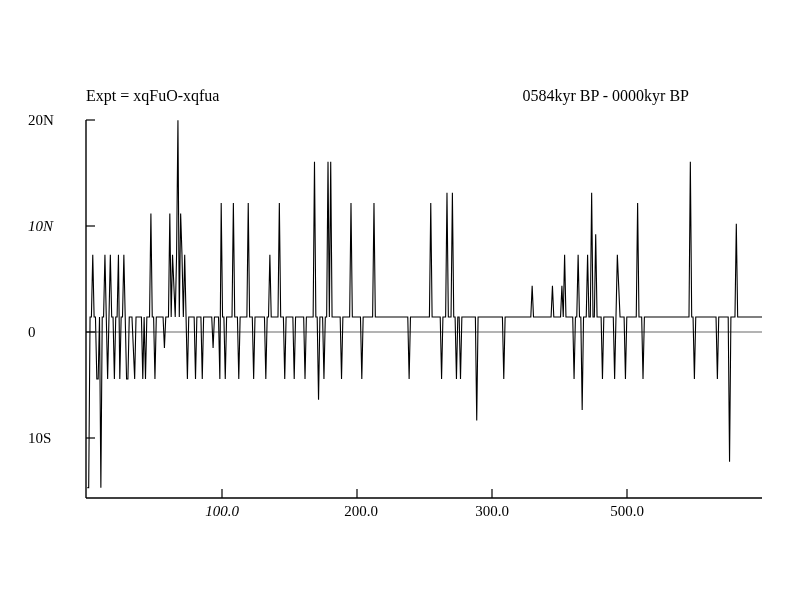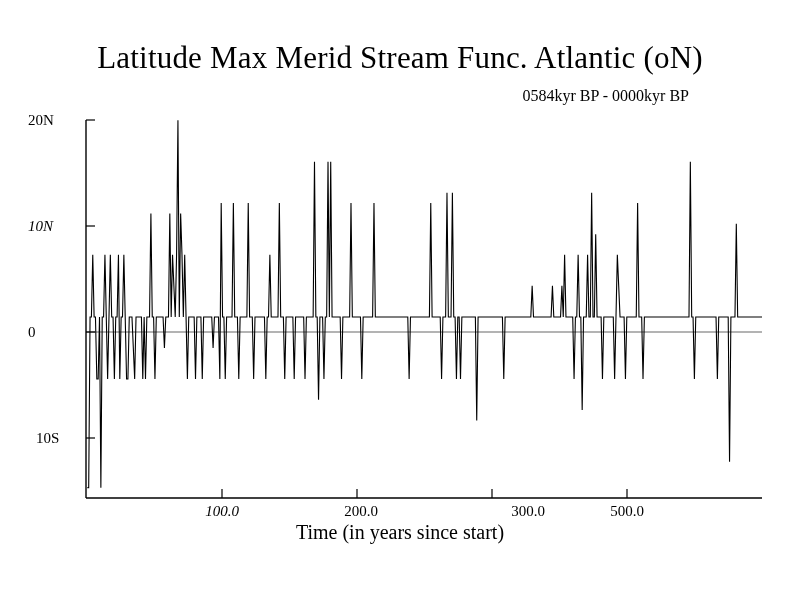--- a/index.html
+++ b/index.html
@@ -73,22 +73,22 @@
     position: absolute;
     left: 0;
     top: 0;
   }
 </style>
 </head>
 <body>
 
 <div id="figure">
 
-  <div class="title">Latitude Max Merid Stream Func. Atlantic (oN)</div>
 
+  <div class="subhead left">Expt = xqFuO-xqfua</div>
   <div class="subhead mid">0584kyr BP - 0000kyr BP</div>
 
   <svg class="plot" width="800" height="600">
 
     <g>
       <line x1="86" y1="120" x2="86" y2="498" stroke="#000" stroke-width="1.4"></line>
       <line x1="86" y1="498" x2="762" y2="498" stroke="#000" stroke-width="1.4"></line>
     </g>
 
     <g stroke="#000" stroke-width="1.2">
@@ -108,22 +108,21 @@
 
     <polyline id="series-path" fill="none" stroke="#000000" stroke-width="1.1" points="87.35,487.65 88.70,487.65 90.06,316.93 91.41,316.93 92.76,254.85 94.11,316.93 95.46,316.93 96.82,379.01 98.17,379.01 99.52,316.93 100.87,487.65 102.22,316.93 103.58,316.93 104.93,254.85 106.28,316.93 107.63,379.01 108.98,316.93 110.34,254.85 111.69,316.93 113.04,316.93 114.39,379.01 115.74,316.93 117.10,316.93 118.45,254.85 119.80,379.01 121.15,316.93 122.50,316.93 123.86,254.85 125.21,316.93 126.56,379.01 127.91,379.01 129.26,316.93 130.62,316.93 131.97,316.93 133.32,347.97 134.67,379.01 136.02,316.93 137.38,316.93 138.73,316.93 140.08,316.93 141.43,316.93 142.78,379.01 144.14,316.93 145.49,379.01 146.84,316.93 148.19,316.93 149.54,316.93 150.90,213.47 152.25,316.93 153.60,316.93 154.95,379.01 156.30,316.93 157.66,316.93 159.01,316.93 160.36,316.93 161.71,316.93 163.06,316.93 164.42,347.97 165.77,316.93 167.12,316.93 168.47,316.93 169.82,213.47 171.18,316.93 172.53,254.85 173.88,285.89 175.23,316.93 176.58,254.85 177.94,120.35 179.29,316.93 180.64,213.47 181.99,254.85 183.34,316.93 184.70,254.85 186.05,316.93 187.40,379.01 188.75,316.93 190.10,316.93 191.46,316.93 192.81,316.93 194.16,316.93 195.51,379.01 196.86,316.93 198.22,316.93 199.57,316.93 200.92,316.93 202.27,379.01 203.62,316.93 204.98,316.93 206.33,316.93 207.68,316.93 209.03,316.93 210.38,316.93 211.74,316.93 213.09,347.97 214.44,316.93 215.79,316.93 217.14,316.93 218.50,316.93 219.85,379.01 221.20,203.12 222.55,316.93 223.90,316.93 225.26,379.01 226.61,316.93 227.96,316.93 229.31,316.93 230.66,316.93 232.02,316.93 233.37,203.12 234.72,316.93 236.07,316.93 237.42,316.93 238.78,379.01 240.13,316.93 241.48,316.93 242.83,316.93 244.18,316.93 245.54,316.93 246.89,316.93 248.24,203.12 249.59,316.93 250.94,316.93 252.30,316.93 253.65,379.01 255.00,316.93 256.35,316.93 257.70,316.93 259.06,316.93 260.41,316.93 261.76,316.93 263.11,316.93 264.46,316.93 265.82,379.01 267.17,316.93 268.52,316.93 269.87,254.85 271.22,316.93 272.58,316.93 273.93,316.93 275.28,316.93 276.63,316.93 277.98,316.93 279.34,203.12 280.69,316.93 282.04,316.93 283.39,316.93 284.74,379.01 286.10,316.93 287.45,316.93 288.80,316.93 290.15,316.93 291.50,316.93 292.86,316.93 294.21,379.01 295.56,316.93 296.91,316.93 298.26,316.93 299.62,316.93 300.97,316.93 302.32,316.93 303.67,316.93 305.02,379.01 306.38,316.93 307.73,316.93 309.08,316.93 310.43,316.93 311.78,316.93 313.14,316.93 314.49,161.73 315.84,316.93 317.19,316.93 318.54,399.71 319.90,316.93 321.25,316.93 322.60,316.93 323.95,379.01 325.30,316.93 326.66,316.93 328.01,161.73 329.36,316.93 330.71,161.73 332.06,316.93 333.42,316.93 334.77,316.93 336.12,316.93 337.47,316.93 338.82,316.93 340.18,316.93 341.53,379.01 342.88,316.93 344.23,316.93 345.58,316.93 346.94,316.93 348.29,316.93 349.64,316.93 350.99,203.12 352.34,316.93 353.70,316.93 355.05,316.93 356.40,316.93 357.75,316.93 359.10,316.93 360.46,316.93 361.81,379.01 363.16,316.93 364.51,316.93 365.86,316.93 367.22,316.93 368.57,316.93 369.92,316.93 371.27,316.93 372.62,316.93 373.98,203.12 375.33,316.93 376.68,316.93 378.03,316.93 379.38,316.93 380.74,316.93 382.09,316.93 383.44,316.93 384.79,316.93 386.14,316.93 387.50,316.93 388.85,316.93 390.20,316.93 391.55,316.93 392.90,316.93 394.26,316.93 395.61,316.93 396.96,316.93 398.31,316.93 399.66,316.93 401.02,316.93 402.37,316.93 403.72,316.93 405.07,316.93 406.42,316.93 407.78,316.93 409.13,379.01 410.48,316.93 411.83,316.93 413.18,316.93 414.54,316.93 415.89,316.93 417.24,316.93 418.59,316.93 419.94,316.93 421.30,316.93 422.65,316.93 424.00,316.93 425.35,316.93 426.70,316.93 428.06,316.93 429.41,316.93 430.76,203.12 432.11,316.93 433.46,316.93 434.82,316.93 436.17,316.93 437.52,316.93 438.87,316.93 440.22,316.93 441.58,379.01 442.93,316.93 444.28,316.93 445.63,316.93 446.98,192.77 448.34,316.93 449.69,316.93 451.04,316.93 452.39,192.77 453.74,316.93 455.10,316.93 456.45,379.01 457.80,316.93 459.15,316.93 460.50,379.01 461.86,316.93 463.21,316.93 464.56,316.93 465.91,316.93 467.26,316.93 468.62,316.93 469.97,316.93 471.32,316.93 472.67,316.93 474.02,316.93 475.38,316.93 476.73,420.40 478.08,316.93 479.43,316.93 480.78,316.93 482.14,316.93 483.49,316.93 484.84,316.93 486.19,316.93 487.54,316.93 488.90,316.93 490.25,316.93 491.60,316.93 492.95,316.93 494.30,316.93 495.66,316.93 497.01,316.93 498.36,316.93 499.71,316.93 501.06,316.93 502.42,316.93 503.77,379.01 505.12,316.93 506.47,316.93 507.82,316.93 509.18,316.93 510.53,316.93 511.88,316.93 513.23,316.93 514.58,316.93 515.94,316.93 517.29,316.93 518.64,316.93 519.99,316.93 521.34,316.93 522.70,316.93 524.05,316.93 525.40,316.93 526.75,316.93 528.10,316.93 529.46,316.93 530.81,316.93 532.16,285.89 533.51,316.93 534.86,316.93 536.22,316.93 537.57,316.93 538.92,316.93 540.27,316.93 541.62,316.93 542.98,316.93 544.33,316.93 545.68,316.93 547.03,316.93 548.38,316.93 549.74,316.93 551.09,316.93 552.44,285.89 553.79,316.93 555.14,316.93 556.50,316.93 557.85,316.93 559.20,316.93 560.55,316.93 561.90,285.89 563.26,316.93 564.61,254.85 565.96,316.93 567.31,316.93 568.66,316.93 570.02,316.93 571.37,316.93 572.72,316.93 574.07,379.01 575.42,316.93 576.78,316.93 578.13,254.85 579.48,316.93 580.83,316.93 582.18,410.05 583.54,316.93 584.89,316.93 586.24,316.93 587.59,254.85 588.94,316.93 590.30,316.93 591.65,192.77 593.00,316.93 594.35,316.93 595.70,234.16 597.06,316.93 598.41,316.93 599.76,316.93 601.11,316.93 602.46,379.01 603.82,316.93 605.17,316.93 606.52,316.93 607.87,316.93 609.22,316.93 610.58,316.93 611.93,316.93 613.28,316.93 614.63,379.01 615.98,316.93 617.34,254.85 618.69,285.89 620.04,316.93 621.39,316.93 622.74,316.93 624.10,316.93 625.45,379.01 626.80,316.93 628.15,316.93 629.50,316.93 630.86,316.93 632.21,316.93 633.56,316.93 634.91,316.93 636.26,316.93 637.62,203.12 638.97,316.93 640.32,316.93 641.67,316.93 643.02,379.01 644.38,316.93 645.73,316.93 647.08,316.93 648.43,316.93 649.78,316.93 651.14,316.93 652.49,316.93 653.84,316.93 655.19,316.93 656.54,316.93 657.90,316.93 659.25,316.93 660.60,316.93 661.95,316.93 663.30,316.93 664.66,316.93 666.01,316.93 667.36,316.93 668.71,316.93 670.06,316.93 671.42,316.93 672.77,316.93 674.12,316.93 675.47,316.93 676.82,316.93 678.18,316.93 679.53,316.93 680.88,316.93 682.23,316.93 683.58,316.93 684.94,316.93 686.29,316.93 687.64,316.93 688.99,316.93 690.34,161.73 691.70,316.93 693.05,316.93 694.40,379.01 695.75,316.93 697.10,316.93 698.46,316.93 699.81,316.93 701.16,316.93 702.51,316.93 703.86,316.93 705.22,316.93 706.57,316.93 707.92,316.93 709.27,316.93 710.62,316.93 711.98,316.93 713.33,316.93 714.68,316.93 716.03,316.93 717.38,379.01 718.74,316.93 720.09,316.93 721.44,316.93 722.79,316.93 724.14,316.93 725.50,316.93 726.85,316.93 728.20,316.93 729.55,461.79 730.90,316.93 732.26,316.93 733.61,316.93 734.96,316.93 736.31,223.81 737.66,316.93 739.02,316.93 740.37,316.93 741.72,316.93 743.07,316.93 744.42,316.93 745.78,316.93 747.13,316.93 748.48,316.93 749.83,316.93 751.18,316.93 752.54,316.93 753.89,316.93 755.24,316.93 756.59,316.93 757.94,316.93 759.30,316.93 760.65,316.93 762.00,316.93" clip-path="url(#plotclip)"></polyline>
     <clipPath id="plotclip">
         <rect x="86" y="110" width="676" height="388"></rect>
       </clipPath>
   </svg>
 
   <div class="tick-label ytick" style="left:28px; top:120px; width:50px;">20N</div>
   <div class="tick-label ytick" style="left:28px; top:226px; width:50px;font-style:italic;">10N</div>
   <div class="tick-label ytick" style="left:28px; top:332px; width:50px;">0</div>
-  <div class="tick-label ytick" style="left:36px; top:438px; width:50px;">10S</div>
+  <div class="tick-label ytick" style="left:28px; top:438px; width:50px;">10S</div>
 
   <div class="tick-label xtick" style="left:222px; top:503px;font-style:italic;">100.0</div>
   <div class="tick-label xtick" style="left:361px; top:503px;">200.0</div>
-  <div class="tick-label xtick" style="left:492px; top:503px;margin-left:36px;">300.0</div>
+  <div class="tick-label xtick" style="left:492px; top:503px;">300.0</div>
   <div class="tick-label xtick" style="left:627px; top:503px;">500.0</div>
 
-  <div class="xlabel">Time (in years since start)</div>
 
 </div>
 
 </body></html>

